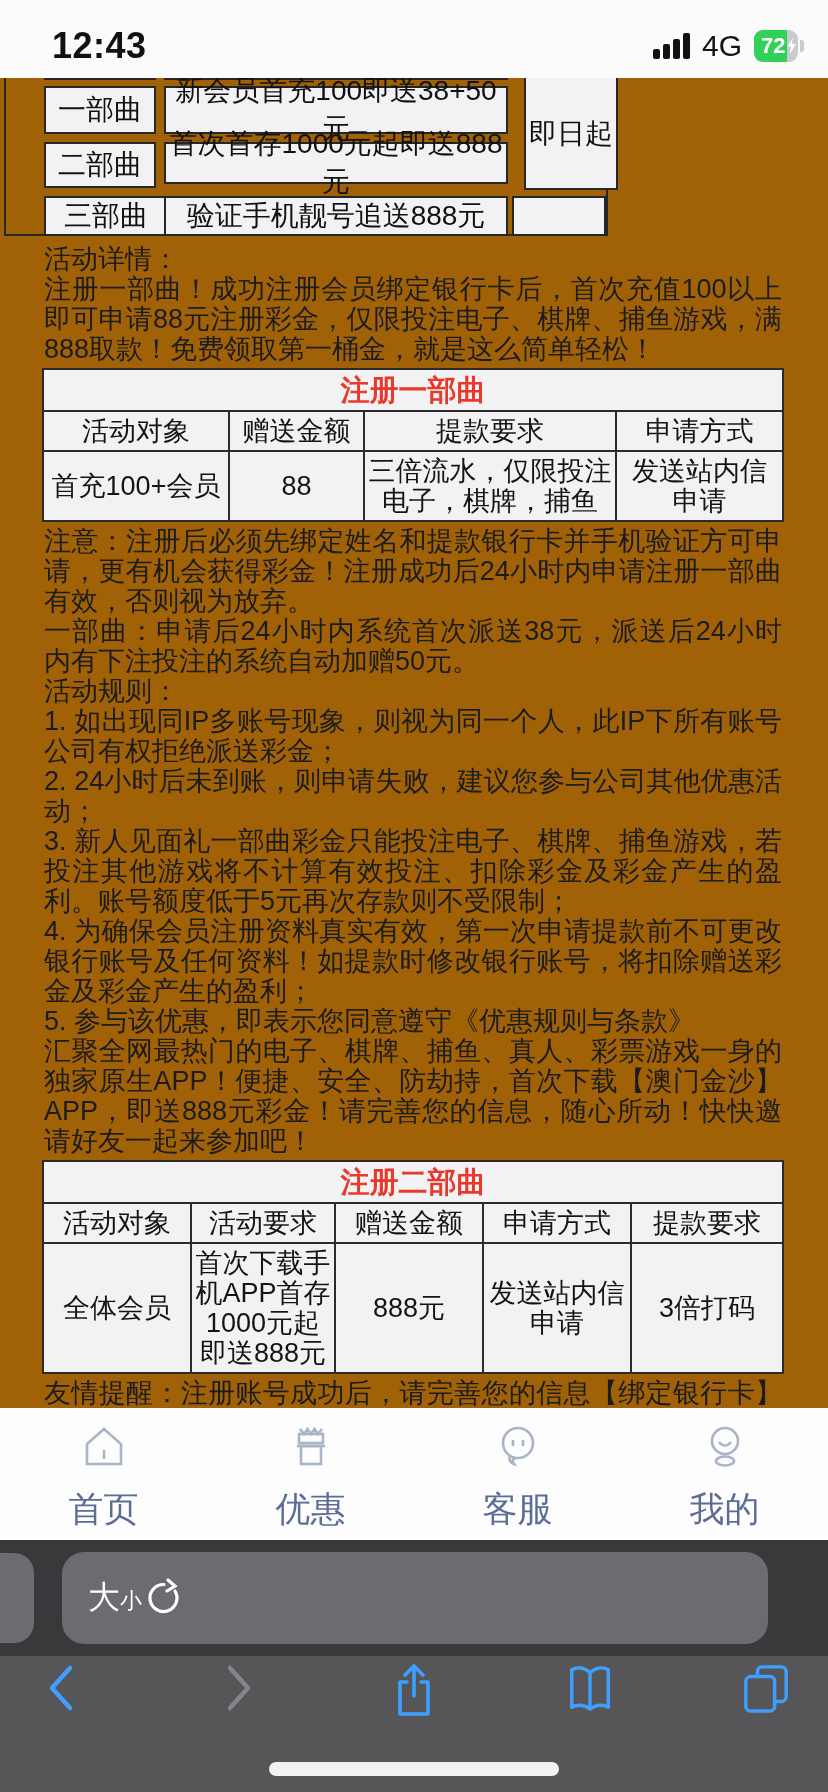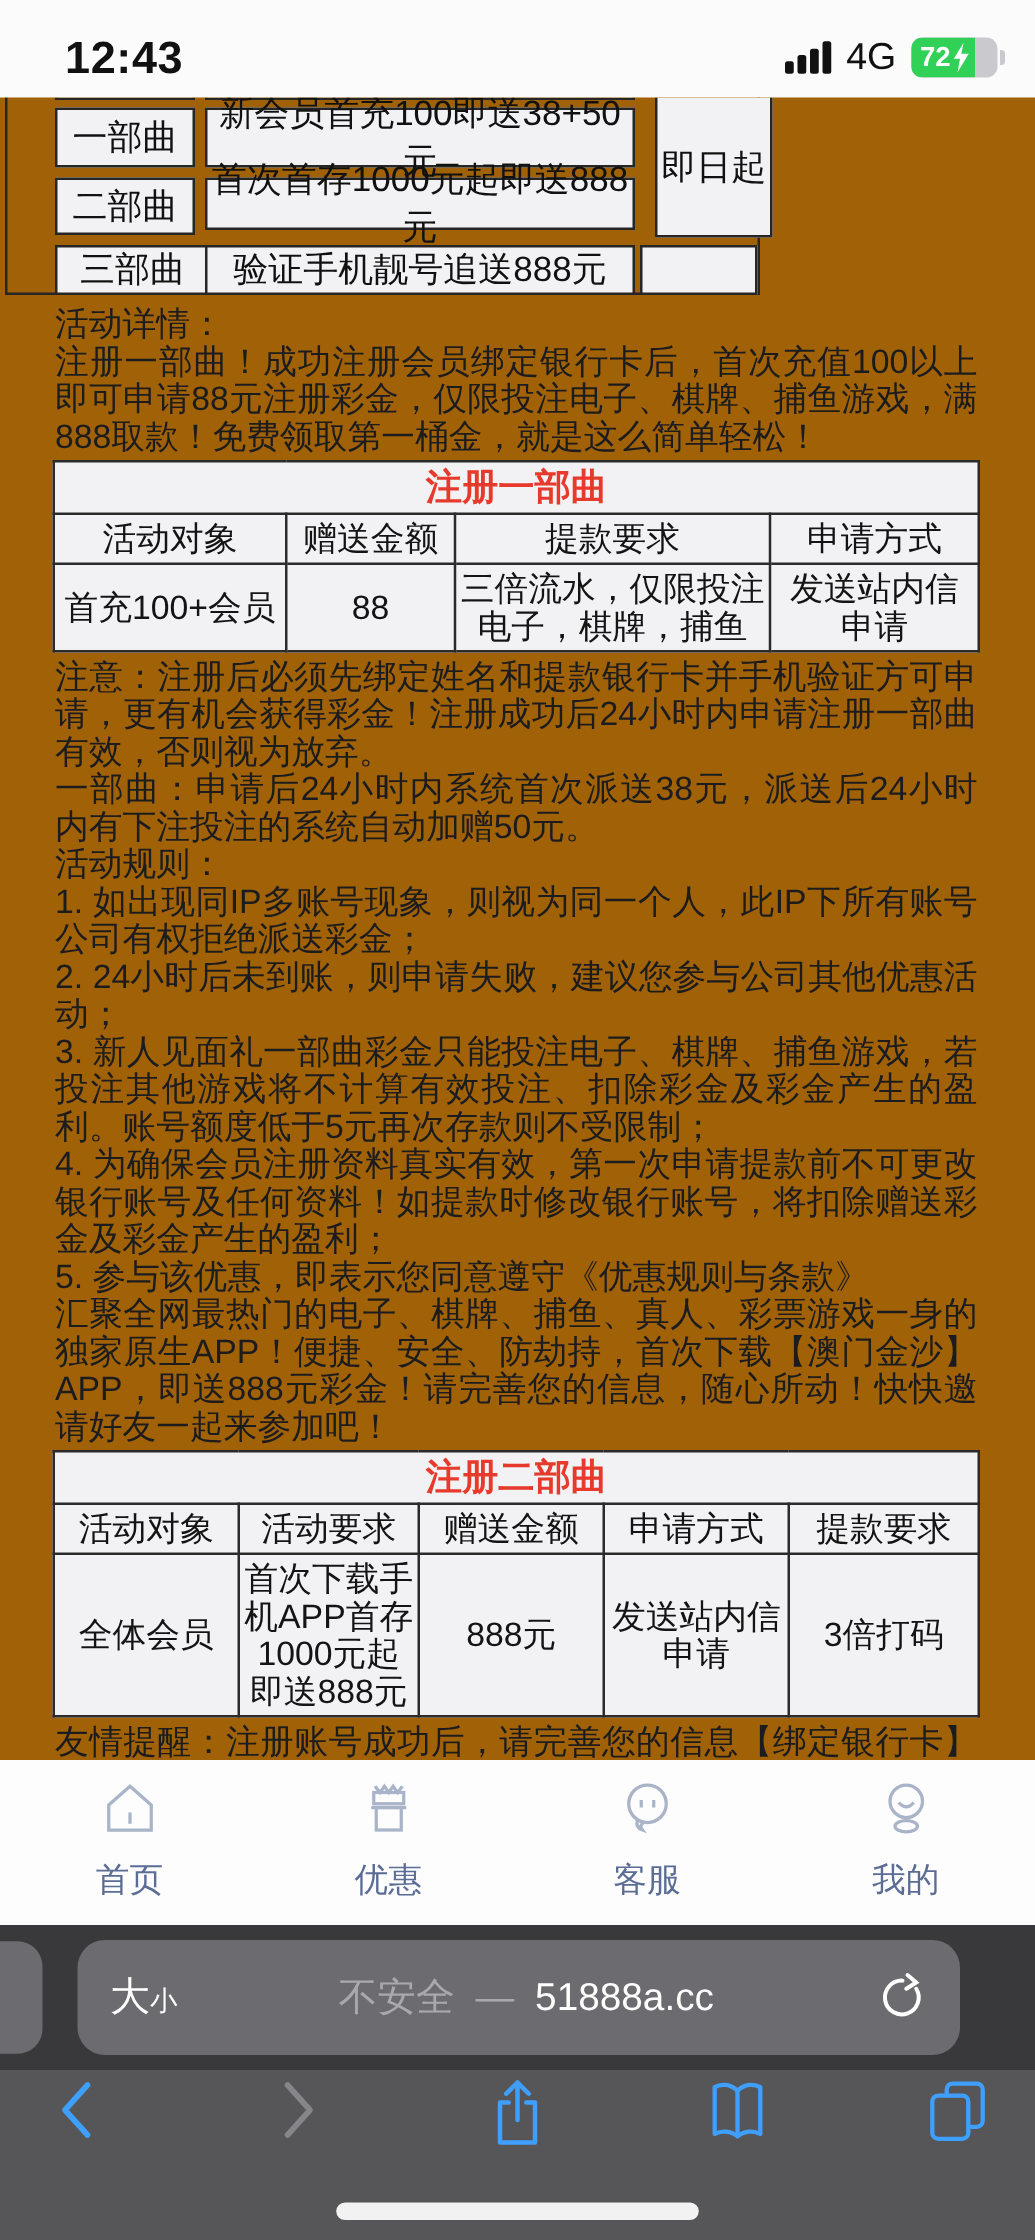--- a/index.html
+++ b/index.html
@@ -13,21 +13,21 @@
   #screen{position:relative;width:828px;height:1792px;margin:0 auto;background:#f3f3f5;overflow:hidden;}
 
   
   .status-bar{position:absolute;top:0;left:0;width:828px;height:78px;background:#fbfbfc;display:flex;align-items:center;justify-content:space-between;padding:14px 24px 0 52px;}
   .sb-time{font-size:36px;font-weight:700;color:#111;letter-spacing:.5px;}
   .sb-right{display:flex;align-items:center;gap:12px;}
   .sig{display:flex;align-items:flex-end;gap:3px;height:26px;}
   .sig i{display:block;width:7px;background:#111;border-radius:2px;}
   .sig i:nth-child(1){height:10px}.sig i:nth-child(2){height:15px}.sig i:nth-child(3){height:20px}.sig i:nth-child(4){height:26px}
   .sb-net{font-size:30px;color:#111;}
-  .batt{position:relative;width:69px;height:32px;border-radius:9px;background:#c9c9ce;overflow:hidden;display:flex;align-items:center;}
+  .batt{position:relative;width:44px;height:32px;border-radius:9px;background:#c9c9ce;overflow:hidden;display:flex;align-items:center;}
   .batt .fill{position:absolute;left:0;top:0;bottom:0;width:74%;background:var(--battery-green,#31d158);}
   .batt .pct{position:relative;z-index:2;color:#fff;font-weight:700;font-size:22px;margin-left:7px;}
   .batt svg{position:relative;z-index:2;margin-left:1px;}
   .batt-tip{width:4px;height:12px;background:#c9c9ce;border-radius:0 3px 3px 0;margin-left:2px;}
 
   
   .content{position:absolute;top:78px;left:0;width:828px;height:1330px;overflow:hidden;background:#a16207;color:#1c1c1e;}
   .para{margin:0 46px 0 44px;font-size:27px;line-height:30px;text-align:justify;}
 
   
@@ -47,21 +47,21 @@
 
   
   table.datatable{border-collapse:collapse;margin:4px 0 4px 42px;width:742px;background:#f2f2f4;}
   table.datatable th,table.datatable td{border:2px solid #2b2b2b;text-align:center;vertical-align:middle;font-weight:400;font-size:27px;color:#141414;padding:4px 3px;line-height:30px;}
   table.datatable .ttl{color:var(--title-red,#e73a2c);font-weight:700;font-size:29px;padding:5px 0;}
 
   
   .tab-bar{position:absolute;top:1408px;left:0;width:828px;height:132px;background:#fdfdfe;display:flex;}
   .tab-item{width:207px;display:flex;flex-direction:column;align-items:center;justify-content:flex-start;padding-top:12px;gap:14px;}
   .tab-item svg{display:block;}
-  .tab-label{font-size:27px;color:#5c6d95;}
+  .tab-label{font-size:35px;color:#5c6d95;}
 
   
   .chrome-top{position:absolute;top:1540px;left:0;width:828px;height:116px;background:#39393b;}
   .pill-fragment{position:absolute;left:0;top:13px;width:34px;height:90px;background:#6b6b70;border-radius:0 20px 20px 0;}
   .url-pill{position:absolute;left:62px;top:12px;width:706px;height:92px;background:#6b6b70;border-radius:22px;display:flex;align-items:center;}
   .text-size{margin-left:26px;color:#fff;display:flex;align-items:baseline;}
   .ts-big{font-size:32px;}
   .ts-small{font-size:22px;}
   .url-center{flex:1;text-align:center;font-size:31px;white-space:nowrap;}
   .url-center .sec{color:#a8a8ae;}
@@ -212,25 +212,20 @@
     </div>
   </div>
 
   <div class="chrome-top">
     <div class="pill-fragment"></div>
     <div class="url-pill">
       <span class="text-size">
         <span class="ts-big">大</span>
         <span class="ts-small">小</span>
       </span>
-      <span class="url-center">
-        <span class="sec">不安全</span>
-        <span class="sep">—</span>
-        <span class="host">51888a.cc</span>
-      </span>
       <span class="reload">
         <svg width="40" height="40" viewBox="0 0 40 40" fill="none" stroke="#fff" stroke-width="3.2" stroke-linecap="round">
           <path d="M31 13 A 13.5 13.5 0 1 1 20 6.5"></path>
           <polyline points="24,2 31,8 23,13" fill="none"></polyline>
         </svg>
       </span>
     </div>
   </div>
 
   <div class="chrome-bottom">

